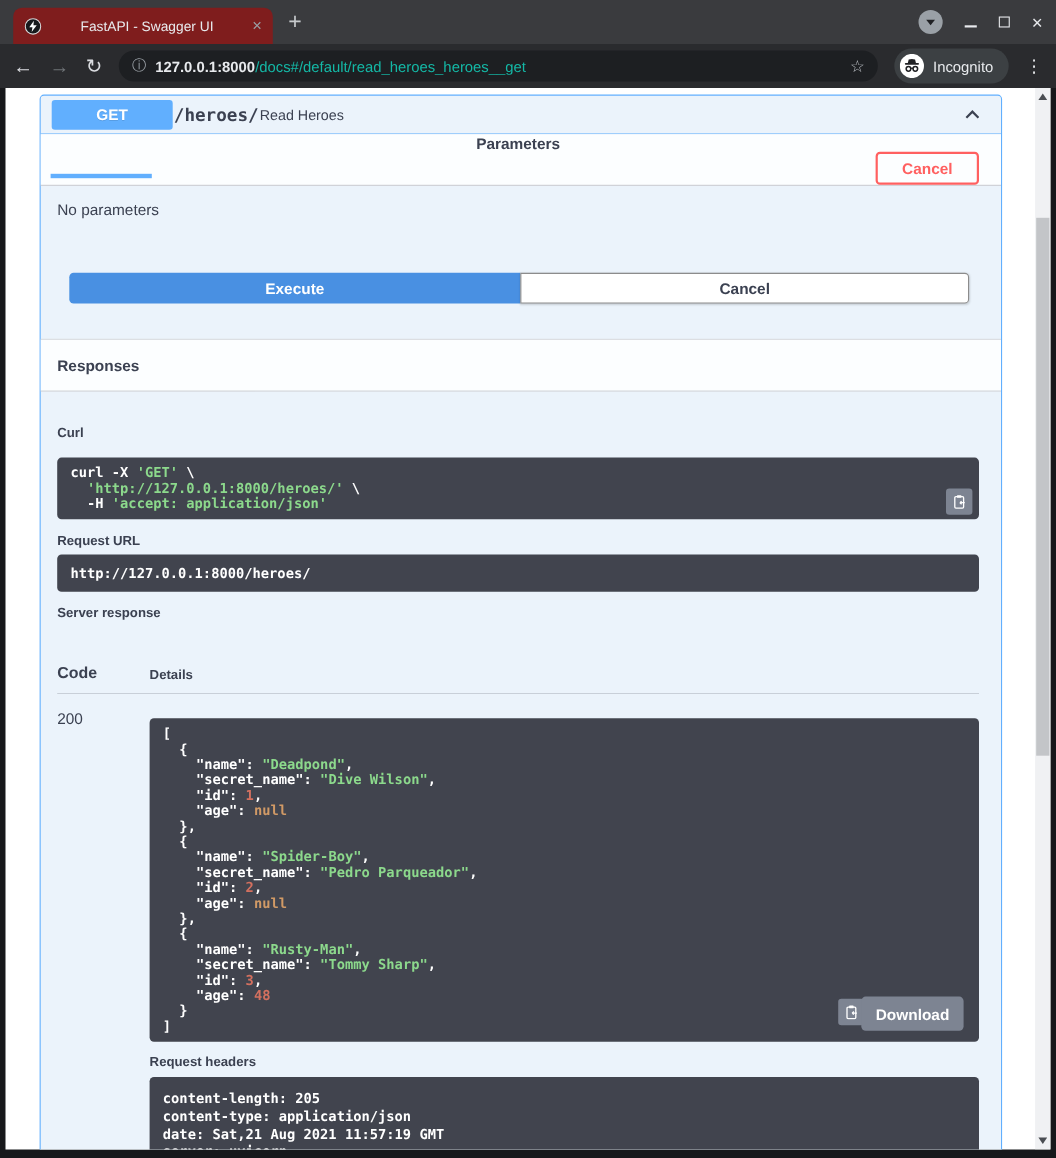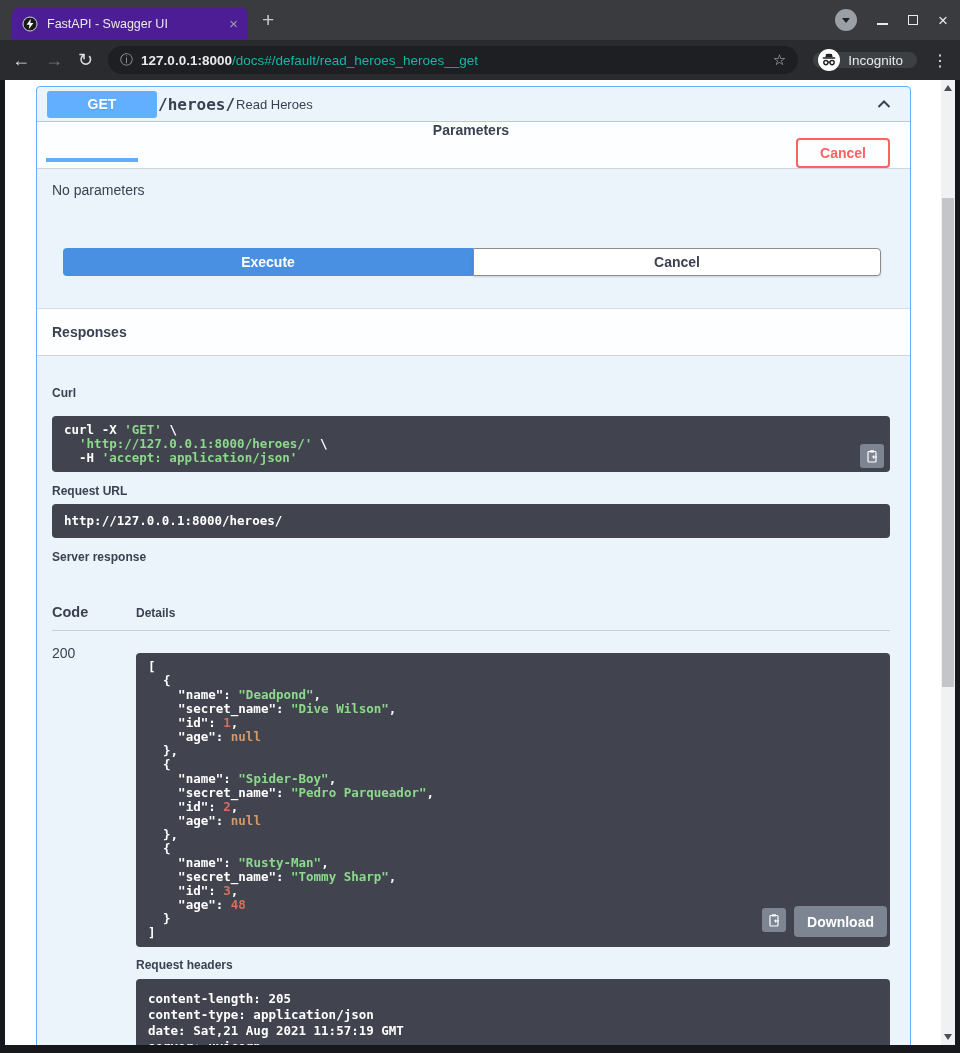--- a/index.html
+++ b/index.html
@@ -2,22 +2,22 @@
 <html style="--method-get: #61affe; --execute: #4990e2; --cancel: #ff6060; --code-bg: #41444e; --gray-btn: #7d8492; --string: #8cd98c; --number: #d3705f; --null-col: #d19a66;"><head>
 <meta charset="utf-8">
 <style>
   * { margin:0; padding:0; box-sizing:border-box; }
   html,body { width:960px; height:1053px; font-family:"Liberation Sans", sans-serif; }
 
   .window { position:relative; width:960px; height:1053px; background:#17181b; overflow:hidden; }
 
   
   .tabstrip { position:relative; height:40px; background:#3a3b3e; }
-  .tab { position:absolute; left:12px; top:7px; width:236px; height:33px; background:#4c1d95;
-         border-radius:8px 8px 0 0; display:flex; align-items:center; padding:0 10px; gap:9px; }
+  .tab { position:absolute; left:12px; top:7px; width:236px; height:33px; background:#7f1d1d;
+         border-radius:8px 8px 0 0; display:flex; align-items:center; padding:0 10px; gap:9px;text-align:center; }
   .favicon { width:16px; height:16px; flex:0 0 auto; display:flex; }
   .tab-title { color:#e8eaed; font-size:12.5px; flex:1; white-space:nowrap; overflow:hidden; }
   .tab-close { color:#9aa0a6; font-size:15px; line-height:1; cursor:default; }
   .newtab { position:absolute; left:262px; top:10px; color:#c6c9cc; font-size:21px; font-weight:300; line-height:20px; }
   .win-controls { position:absolute; right:12px; top:0; height:40px; display:flex; align-items:center; gap:20px; }
   .tabsearch { width:22px; height:22px; border-radius:50%; background:#9aa0a6; display:flex; align-items:center; justify-content:center; }
   .tabsearch i { width:0; height:0; border-left:4px solid transparent; border-right:4px solid transparent; border-top:5px solid #202124; }
   .btn-min { width:11px; height:2px; background:#e8eaed; margin-top:8px; }
   .btn-max { width:10px; height:10px; border:1.6px solid #e8eaed; }
   .btn-close { color:#e8eaed; font-size:17px; line-height:1; }
@@ -25,21 +25,21 @@
   
   .toolbar { height:40px; background:#2a2b2e; display:flex; align-items:center; padding:0 12px; gap:15px; }
   .nav-ic { font-size:18px; color:#dadce0; line-height:1; }
   .nav-ic.disabled { color:#6e7276; }
   .urlbar { flex:1; min-width:0; height:28px; border-radius:14px; background:#1d1f22; display:flex; align-items:center; padding:0 12px; gap:8px; }
   .info-ic { color:#9aa0a6; font-size:13px; }
   .url-text { flex:1; font-size:13.5px; white-space:nowrap; overflow:hidden; }
   .url-host { color:#e8eaed; font-weight:bold; }
   .url-path { color:#14b8a6; }
   .star-ic { color:#bdc1c6; font-size:15px; }
-  .incog-chip { height:16px; border-radius:16px; background:#3c4043; display:flex; align-items:center; gap:8px; padding:0 14px 0 5px; }
+  .incog-chip { height:32px; border-radius:16px; background:#3c4043; display:flex; align-items:center; gap:8px; padding:0 14px 0 5px; }
   .incog-label { color:#e8eaed; font-size:13.5px; }
   .menu-dots { color:#e8eaed; font-size:16px; letter-spacing:0; }
 
   
   .page { position:absolute; top:80px; left:5px; right:5px; bottom:8px; background:#ffffff; overflow:hidden; }
   .content { position:absolute; top:0; left:0; right:14px; bottom:0; overflow:hidden; }
 
   .opblock { margin:6px 30px 0 31px; border:1px solid var(--method-get,#61affe); border-radius:4px;
              background:#ebf3fb; min-height:1000px; color:#3b4151; }
 
@@ -82,21 +82,21 @@
   .url-block { margin-top:6px; height:34px; display:flex; align-items:center; padding:0 12px; white-space:pre; }
   .tok-str  { color:var(--string,#8cd98c); }
   .tok-key  { color:#ffffff; font-weight:700; }
   .tok-num  { color:var(--number,#d3705f); }
   .tok-null { color:var(--null-col,#d19a66); }
 
   .copy-btn { position:absolute; width:24px; height:24px; background:var(--gray-btn,#7d8492); border-radius:3px;
               display:flex; align-items:center; justify-content:center; border:none; }
   .curl-copy { right:6px; bottom:4px; }
   .body-copy { right:104px; bottom:15px; }
-  .btn-download { position:absolute; right:3px; bottom:10px; height:31px; padding:0 13px;
+  .btn-download { position:absolute; right:14px; bottom:10px; height:31px; padding:0 13px;
                   background:var(--gray-btn,#7d8492); border:none; border-radius:4px; color:#fff;
                   font-weight:bold; font-size:14px; display:flex; align-items:center; }
 
   .resp-table { margin-top:16px; }
   .rt-header { display:flex; align-items:flex-end; padding-bottom:10px; border-bottom:1px solid rgba(59,65,81,.2);margin-top:40px; }
   .col-code { width:84px; flex:0 0 84px; }
   .rt-header .hdr-code { font-size:14.5px; font-weight:bold; color:#3b4151; }
   .rt-header .hdr-details { font-size:12px; font-weight:bold; color:#3b4151; }
   .rt-row { display:flex; margin-top:14px; }
   .status-code { font-size:14px; color:#3b4151; }

